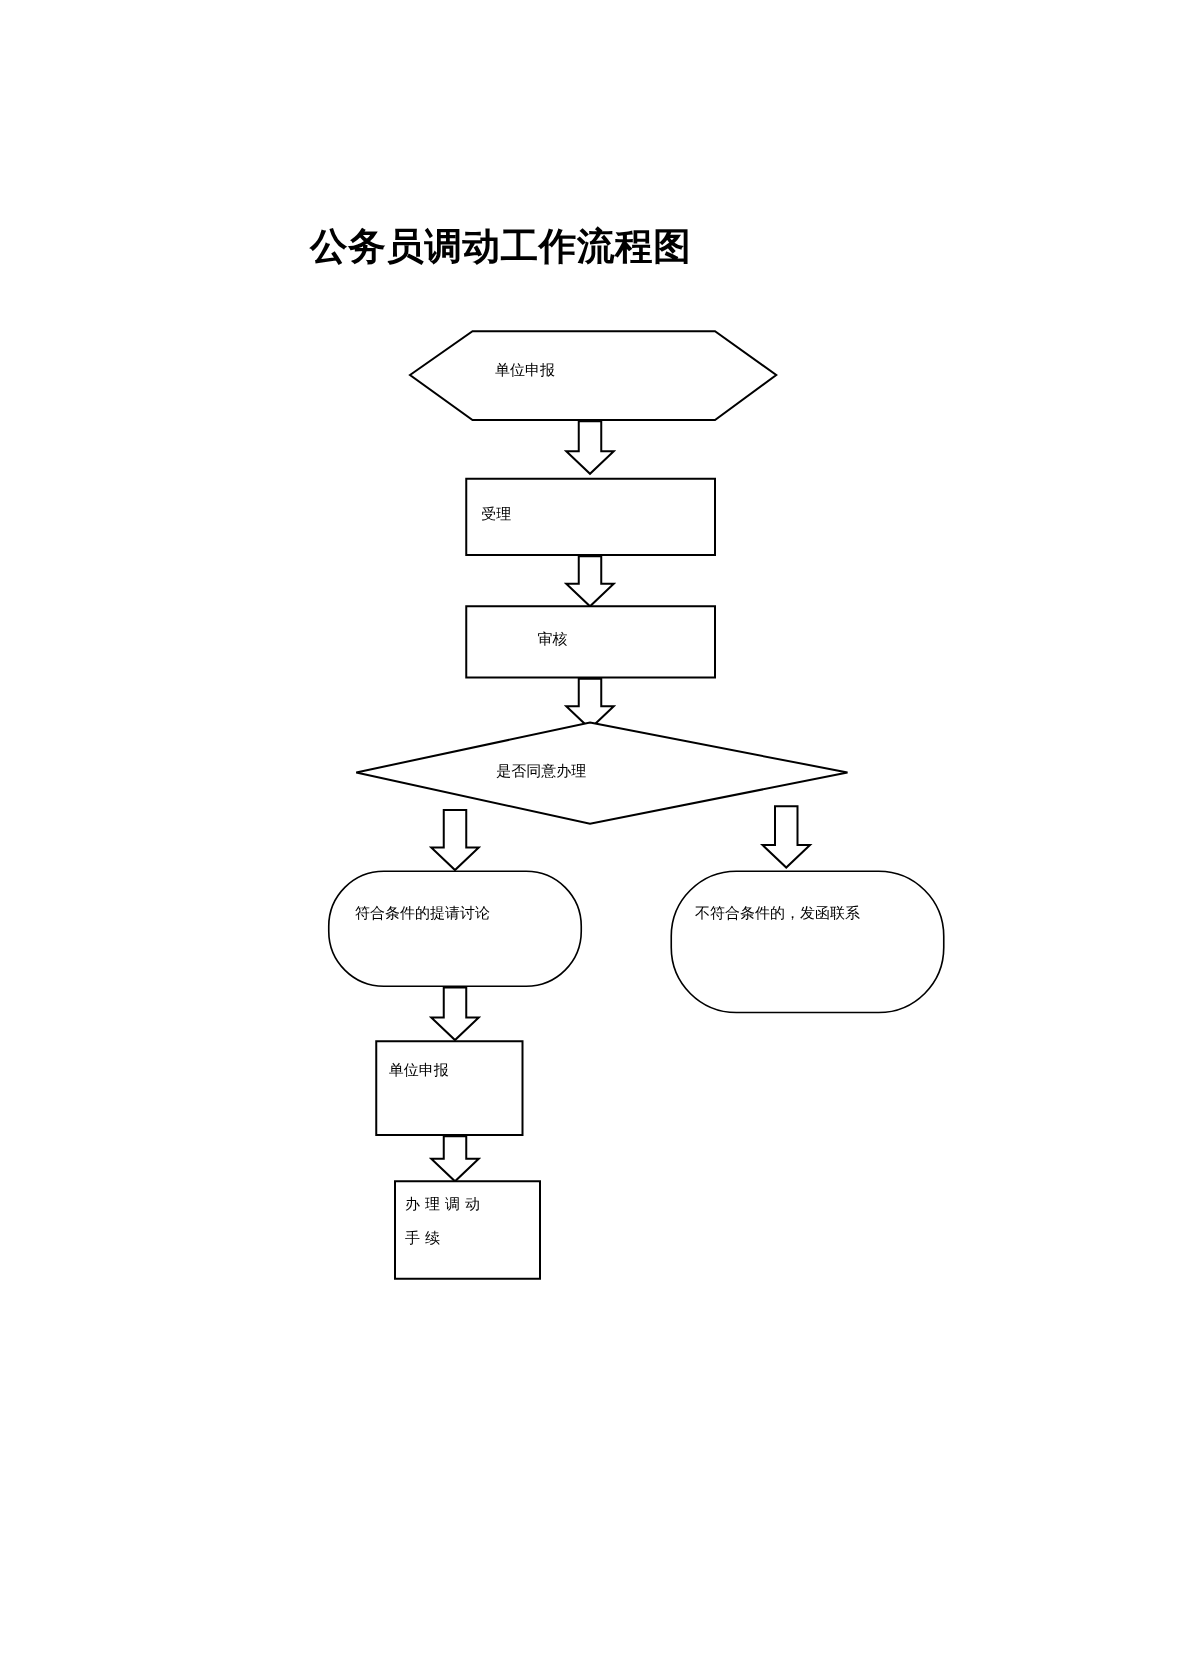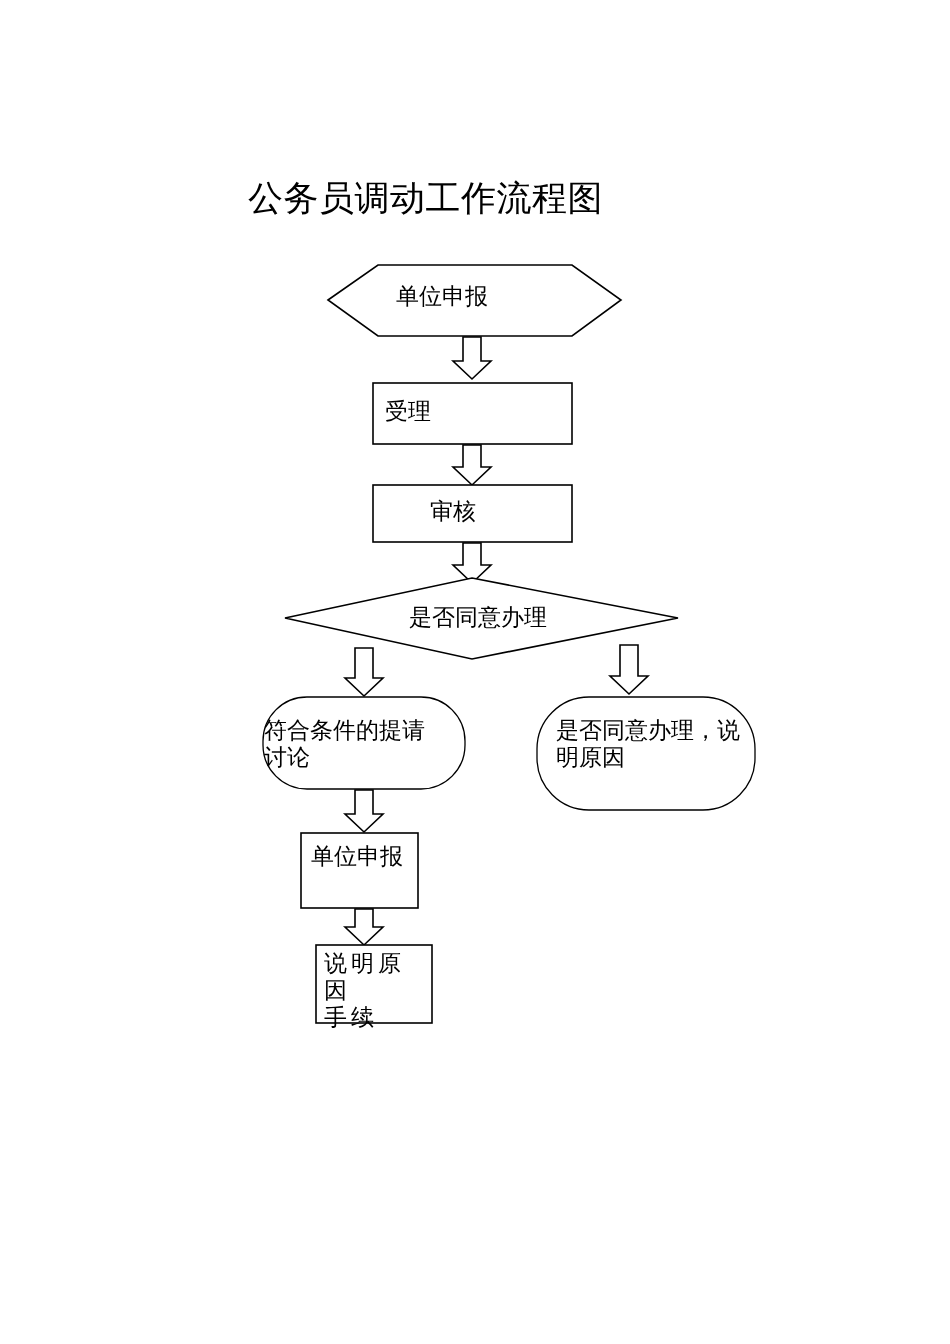--- a/index.html
+++ b/index.html
@@ -22,45 +22,45 @@
     top: 0;
     width: 950px;
     height: 1344px;
   }
 
   
   .page-title {
     position: absolute;
     left: 248px;
     top: 176px;
-    font-size: 35px;
+    font-size: 30px;
     line-height: 44px;
     letter-spacing: 0.5px;
-    font-weight: 400;
+    font-weight: 700;
     white-space: nowrap;
   }
 
   
   .node-label {
     position: absolute;
-    font-size: 23px;
+    font-size: 12px;
     line-height: 27px;
     font-weight: 400;
     white-space: pre-wrap;
   }
   .node-label.spaced {
     letter-spacing: 4px;
   }
 
   
   .lbl-hexagon   { left: 396px; top: 283px; }
   .lbl-accept    { left: 385px; top: 398px; }
   .lbl-review    { left: 430px; top: 498px; }
-  .lbl-decision  { left: 397px; top: 604px; margin-left: 12px; }
-  .lbl-qualified { left: 264px; top: 717px; width: 175px; }
+  .lbl-decision  { left: 397px; top: 604px; }
+  .lbl-qualified { left: 284px; top: 717px; width: 175px; }
   .lbl-unqualified { left: 556px; top: 717px; width: 190px; }
   .lbl-contact   { left: 311px; top: 843px; }
   .lbl-procedure { left: 324px; top: 950px; width: 100px; }
 
   svg .stroke-shape {
     fill: #ffffff;
     stroke: #000000;
     stroke-width: 1.6;
     stroke-linejoin: miter;
   }
@@ -112,16 +112,16 @@
   <polygon class="arrow-shape" points="355,909 373,909 373,927 383,927 364,945 345,927 355,927"></polygon>
 
   <rect class="stroke-shape" x="316" y="945" width="116" height="78"></rect>
 </svg>
 
 <div class="node-label lbl-hexagon">单位申报</div>
 <div class="node-label lbl-accept">受理</div>
 <div class="node-label lbl-review">审核</div>
 <div class="node-label lbl-decision">是否同意办理</div>
 <div class="node-label lbl-qualified">符合条件的提请讨论</div>
-<div class="node-label lbl-unqualified">是否同意办理，说明原因</div>
+<div class="node-label lbl-unqualified">不符合条件的，发函联系</div>
 <div class="node-label lbl-contact">单位申报</div>
-<div class="node-label spaced lbl-procedure">说明原因
+<div class="node-label spaced lbl-procedure">办理调动
 手续</div>
 
 </body></html>

